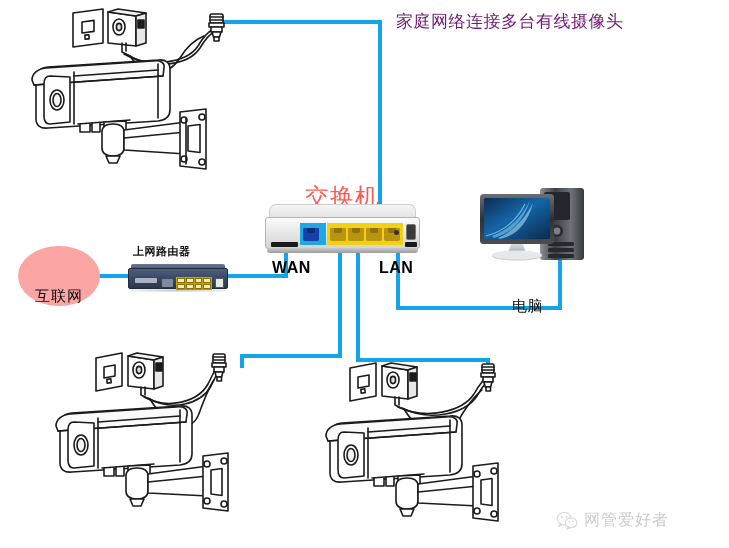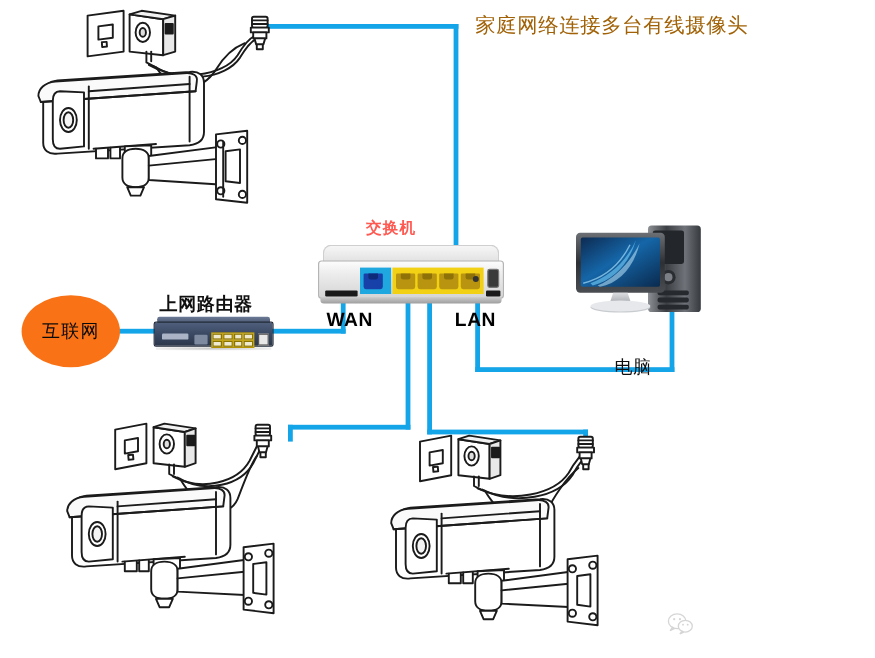--- a/index.html
+++ b/index.html
@@ -15,59 +15,59 @@
     overflow: hidden;
     font-family: "Liberation Sans", sans-serif;
   }
   .abs { position: absolute; }
 
   
   #annotation {
     left: 396px;
     top: 8px;
     width: 320px;
-    color: #a16207;
+    color: #701a75;
     font-size: 17px;
     line-height: 27px;
     letter-spacing: 0.5px;
     white-space: nowrap;
   }
   #annotation div { white-space: nowrap; }
 
   
   #internet-node {
     left: 18px;
     top: 246px;
     width: 82px;
     height: 60px;
     border-radius: 50%;
-    background: #f97316;
+    background: #fca5a5;
     display: flex;
-    align-items: center;
+    align-items: flex-end;
     justify-content: center;
   }
   #internet-label {
     color: #0a0a0a;
     font-size: 15px;
     letter-spacing: 1px;
   }
 
   
   .cn-label {
     color: #101010;
     font-size: 15px;
     letter-spacing: 0.5px;
     white-space: nowrap;
   }
-  #router-label { left: 133px; top: 244px; font-weight: bold; font-size: 15px; }
+  #router-label { left: 133px; top: 244px; font-weight: bold; font-size: 11px; }
   #switch-label {
     left: 305px; top: 181px;
     color: #FF5A52;
-    font-size: 13px;
-    font-weight: bold;
+    font-size: 24px;
+    font-weight: normal;
     letter-spacing: 1px;
     white-space: nowrap;
   }
   #pc-label { left: 512px; top: 273px; margin-top: 24px; }
   .port-label {
     color: #000;
     font-size: 16px;
     font-weight: bold;
     letter-spacing: 0.5px;
   }
@@ -584,15 +584,16 @@
     <svg id="wechat-icon" viewBox="0 0 24 22">
       <ellipse cx="9" cy="8.5" rx="8" ry="6.8" fill="none" stroke="#777" stroke-width="1.2"></ellipse>
       <path d="M5 14 l-2.5 3 l3.6 -1.6 Z" fill="none" stroke="#777" stroke-width="1.2"></path>
       <circle cx="6.3" cy="6.6" r="1" fill="#777"></circle>
       <circle cx="11.6" cy="6.6" r="1" fill="#777"></circle>
       <ellipse cx="16.5" cy="13" rx="6.4" ry="5.4" fill="#fff" stroke="#777" stroke-width="1.2"></ellipse>
       <path d="M13.6 17.6 l-2.1 2.5 l3 -1.4 Z" fill="#fff" stroke="#777" stroke-width="1.2"></path>
       <circle cx="14.4" cy="11.6" r="0.85" fill="#777"></circle>
       <circle cx="18.7" cy="11.6" r="0.85" fill="#777"></circle>
     </svg>
+    <span id="watermark-text">网管爱好者</span>
   </div>
 
 </div>
 
 </body></html>

